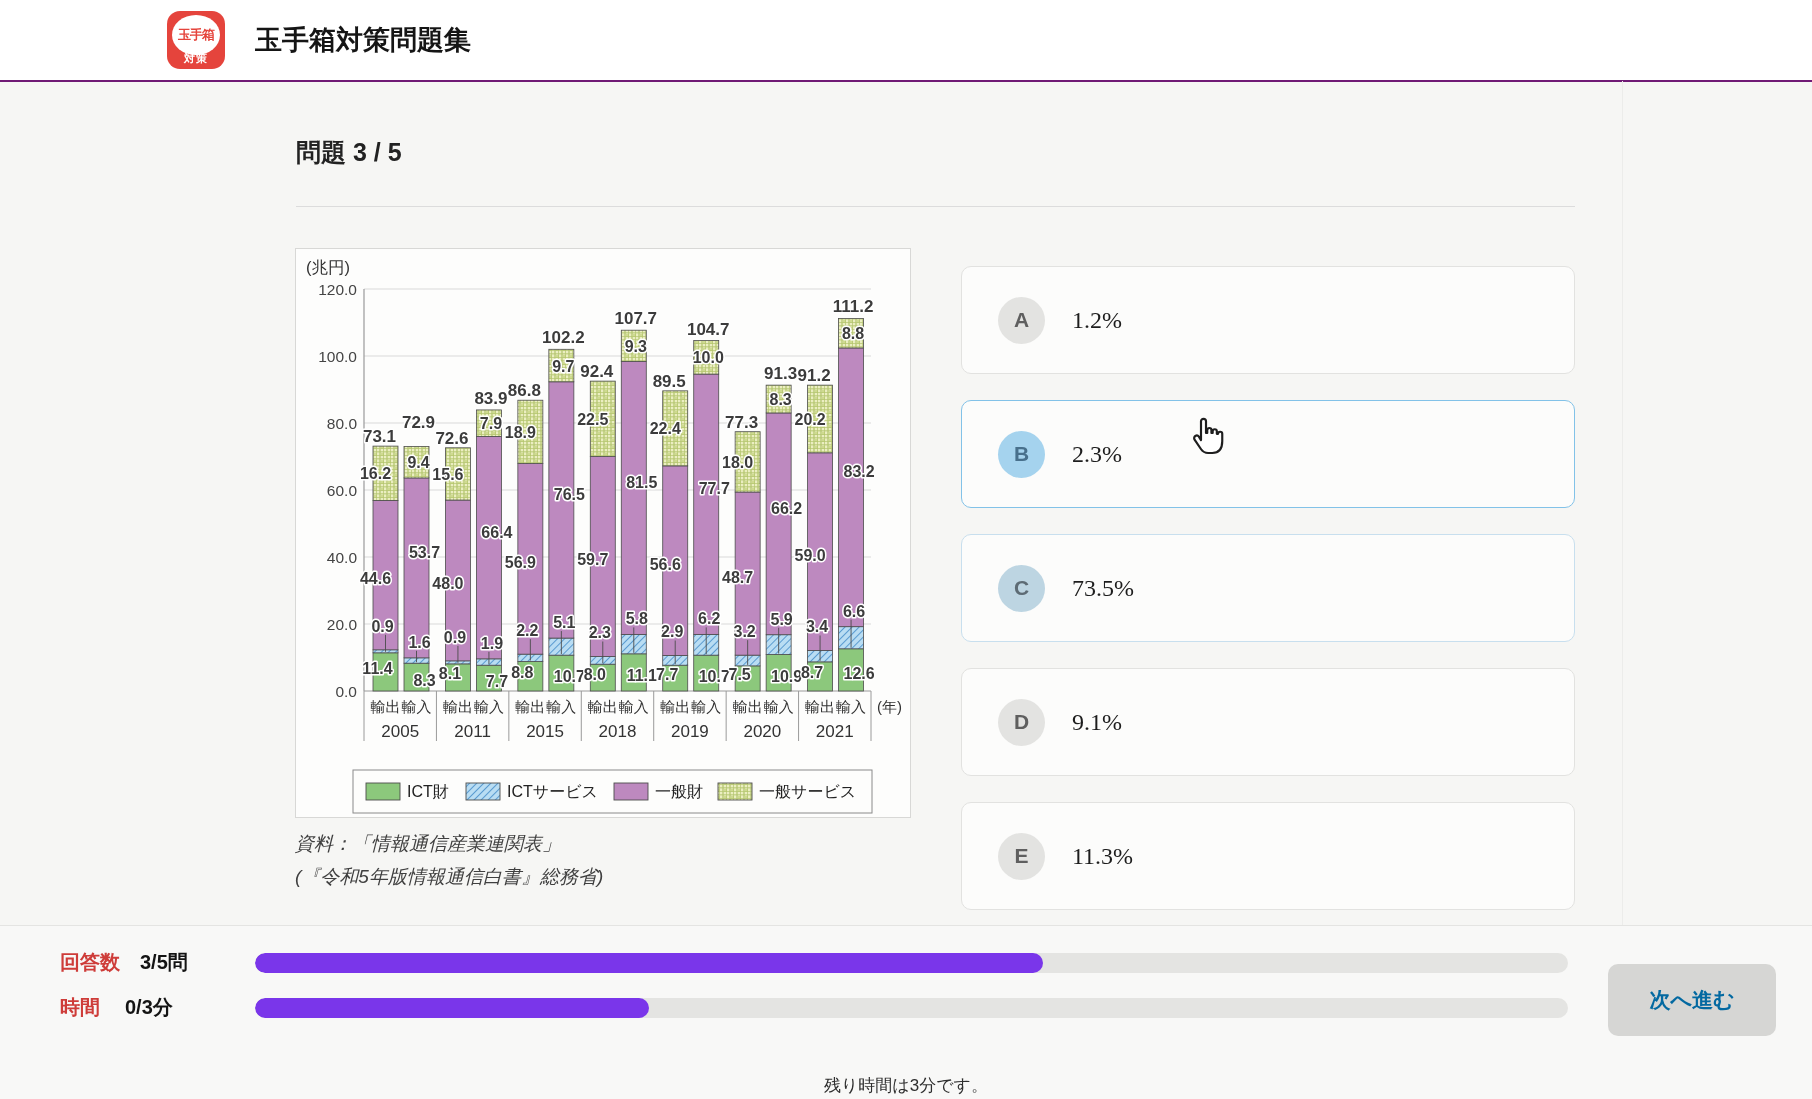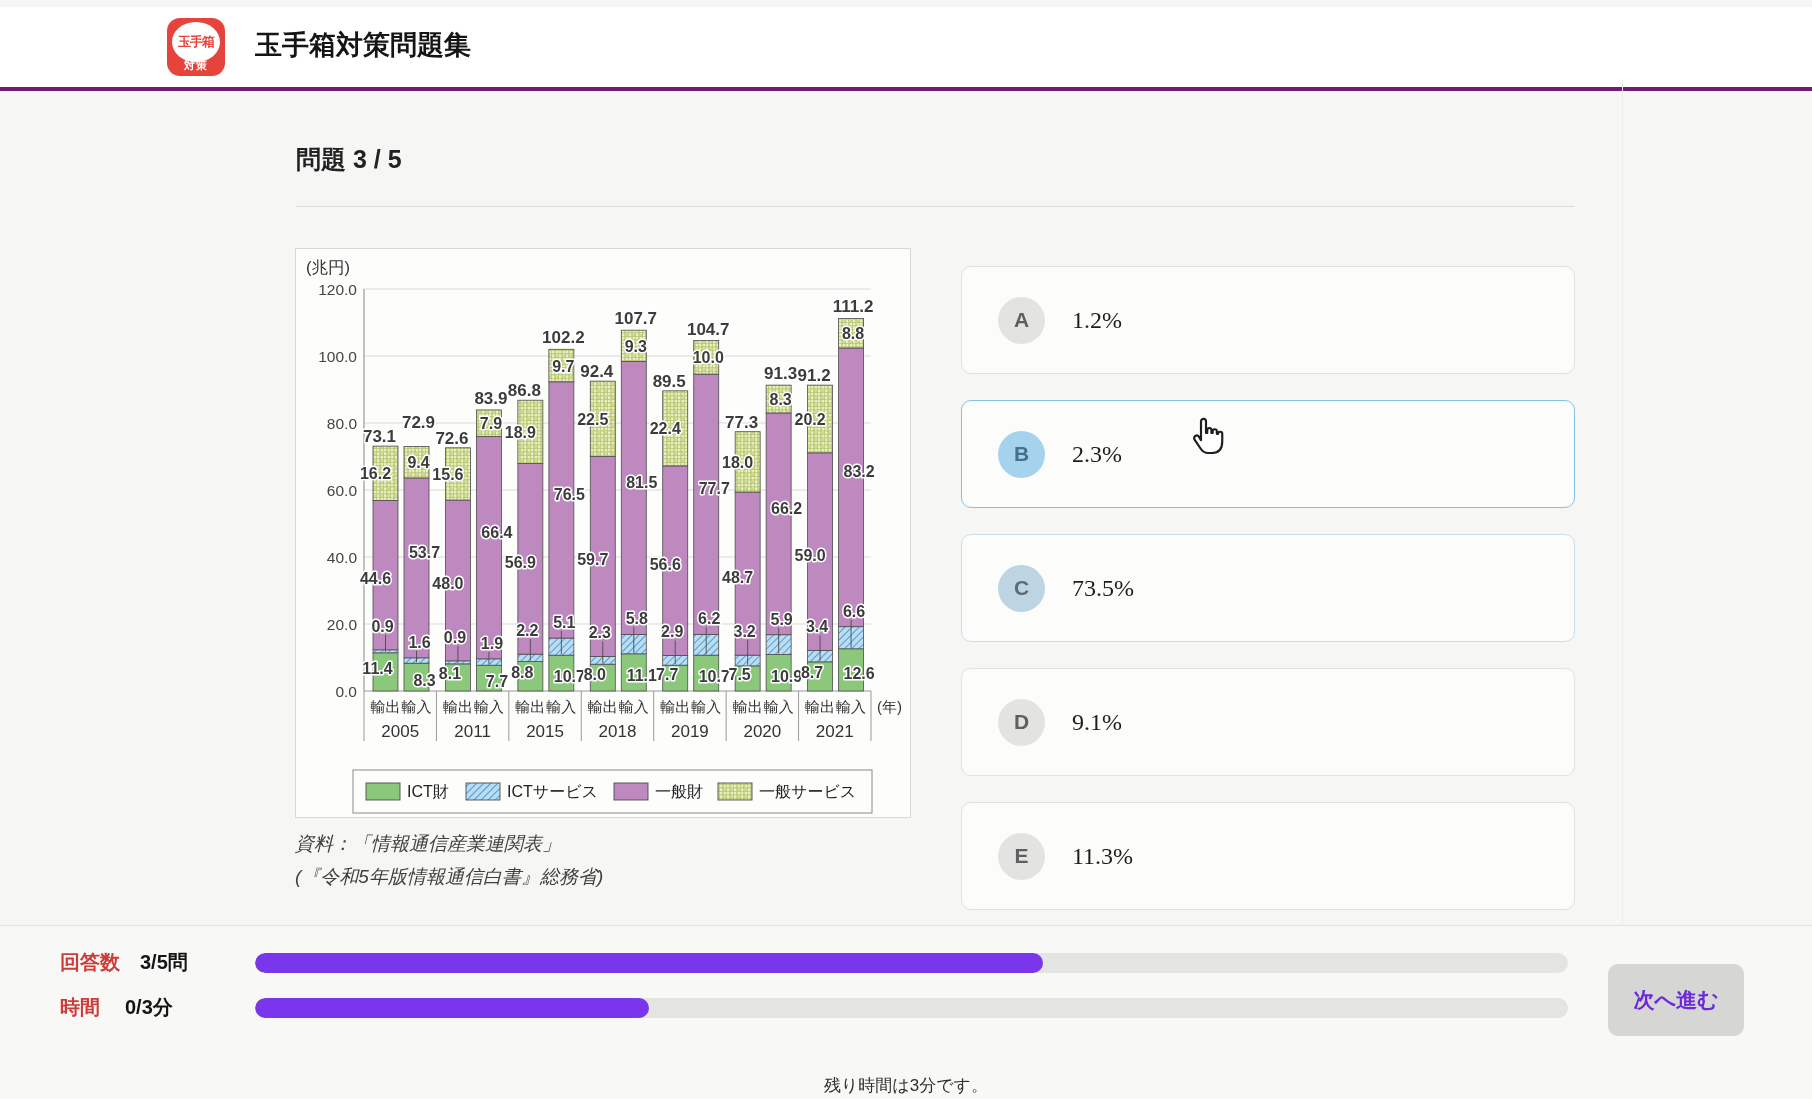--- a/index.html
+++ b/index.html
@@ -1,28 +1,28 @@
 <!DOCTYPE html>
 <html><head>
 <meta charset="utf-8">
 <style>
   html,body{margin:0;padding:0;}
   body{font-family:"Liberation Sans","DejaVu Sans",sans-serif;background:#f6f6f4;}
   .stage{position:relative;width:1812px;height:1099px;overflow:hidden;background:#f6f6f4;}
 
   
-  .app-header{position:absolute;left:0;top:7px;width:1812px;height:80px;background:#ffffff;border-bottom:4px solid #701a75;}
+  .app-header{position:absolute;left:0;top:0;width:1812px;height:80px;background:#ffffff;border-bottom:2px solid #701a75;}
   .logo{position:absolute;left:167px;top:11px;width:58px;height:58px;background:#e5443c;border-radius:13px;}
   .logo-circle{position:absolute;left:5px;top:4px;width:48px;height:40px;background:#ffffff;border-radius:50%/ 50%;display:flex;align-items:center;justify-content:center;}
   .logo-circle span{color:#e5443c;font-weight:bold;font-size:13px;letter-spacing:-1px;}
   .logo-sub{position:absolute;left:0;bottom:3px;width:100%;text-align:center;color:#ffffff;font-size:11px;font-weight:bold;letter-spacing:1px;}
-  .app-title{position:absolute;left:255px;top:0;height:80px;line-height:80px;font-size:27px;font-weight:bold;color:#151515;font-family:Liberation Mono, monospace;}
+  .app-title{position:absolute;left:255px;top:0;height:80px;line-height:80px;font-size:27px;font-weight:bold;color:#151515;}
 
   
-  .q-title{position:absolute;left:296px;top:136px;font-size:25px;font-weight:bold;color:#222;margin-top:7px;}
+  .q-title{position:absolute;left:296px;top:136px;font-size:25px;font-weight:bold;color:#222;}
   .q-divider{position:absolute;left:296px;top:206px;width:1279px;height:1px;background:#dcdcdc;}
 
   .chart-panel{position:absolute;left:295px;top:248px;width:616px;height:570px;background:#fdfdfc;border:1px solid #d8d8d6;box-sizing:border-box;}
   svg{font-family:"Liberation Sans","DejaVu Sans",sans-serif;}
 
   .source{position:absolute;left:295px;top:827px;width:612px;text-align:left;font-style:italic;font-size:19px;color:#3f3f3f;line-height:1.75;}
 
   
   .options{position:absolute;left:961px;top:266px;width:614px;}
   .option-card{position:relative;height:108px;background:#fcfcfb;border:1px solid #e2e2e0;border-radius:10px;margin-bottom:26px;display:flex;align-items:center;box-sizing:border-box;cursor:pointer;}
@@ -35,21 +35,21 @@
 
   .cursor{position:absolute;left:1186px;top:416px;width:40px;height:44px;pointer-events:none;}
   .content-edge{position:absolute;left:1622px;top:81px;width:1px;height:844px;background:#ececea;}
 
   
   .footer{position:absolute;left:0;top:925px;width:1812px;height:174px;background:#f8f8f7;border-top:1px solid #e4e4e2;box-sizing:border-box;}
   .f-label{position:absolute;font-size:20px;font-weight:bold;color:#ce3c39;}
   .f-value{position:absolute;font-size:20px;font-weight:bold;color:#141414;}
   .track{position:absolute;left:255px;width:1313px;height:20px;background:#e4e4e2;border-radius:10px;overflow:hidden;}
   .fill{height:100%;background:#7a36ea;border-radius:10px;}
-  .next-btn{position:absolute;left:1608px;top:38px;width:136px;height:72px;background:#d6d6d4;border:none;border-radius:10px;color:#6d28d9;font-size:21px;font-weight:bold;font-family:inherit;}
+  .next-btn{position:absolute;left:1608px;top:38px;width:168px;height:72px;background:#d6d6d4;border:none;border-radius:10px;color:#0369a1;font-size:21px;font-weight:bold;font-family:inherit;}
   .note{position:absolute;left:0;width:1812px;text-align:center;font-size:17px;color:#2e2e2e;}
 </style>
 </head>
 <body>
 
 <div class="stage">
 
   <div class="app-header">
     <div class="logo">
       <div class="logo-circle">

